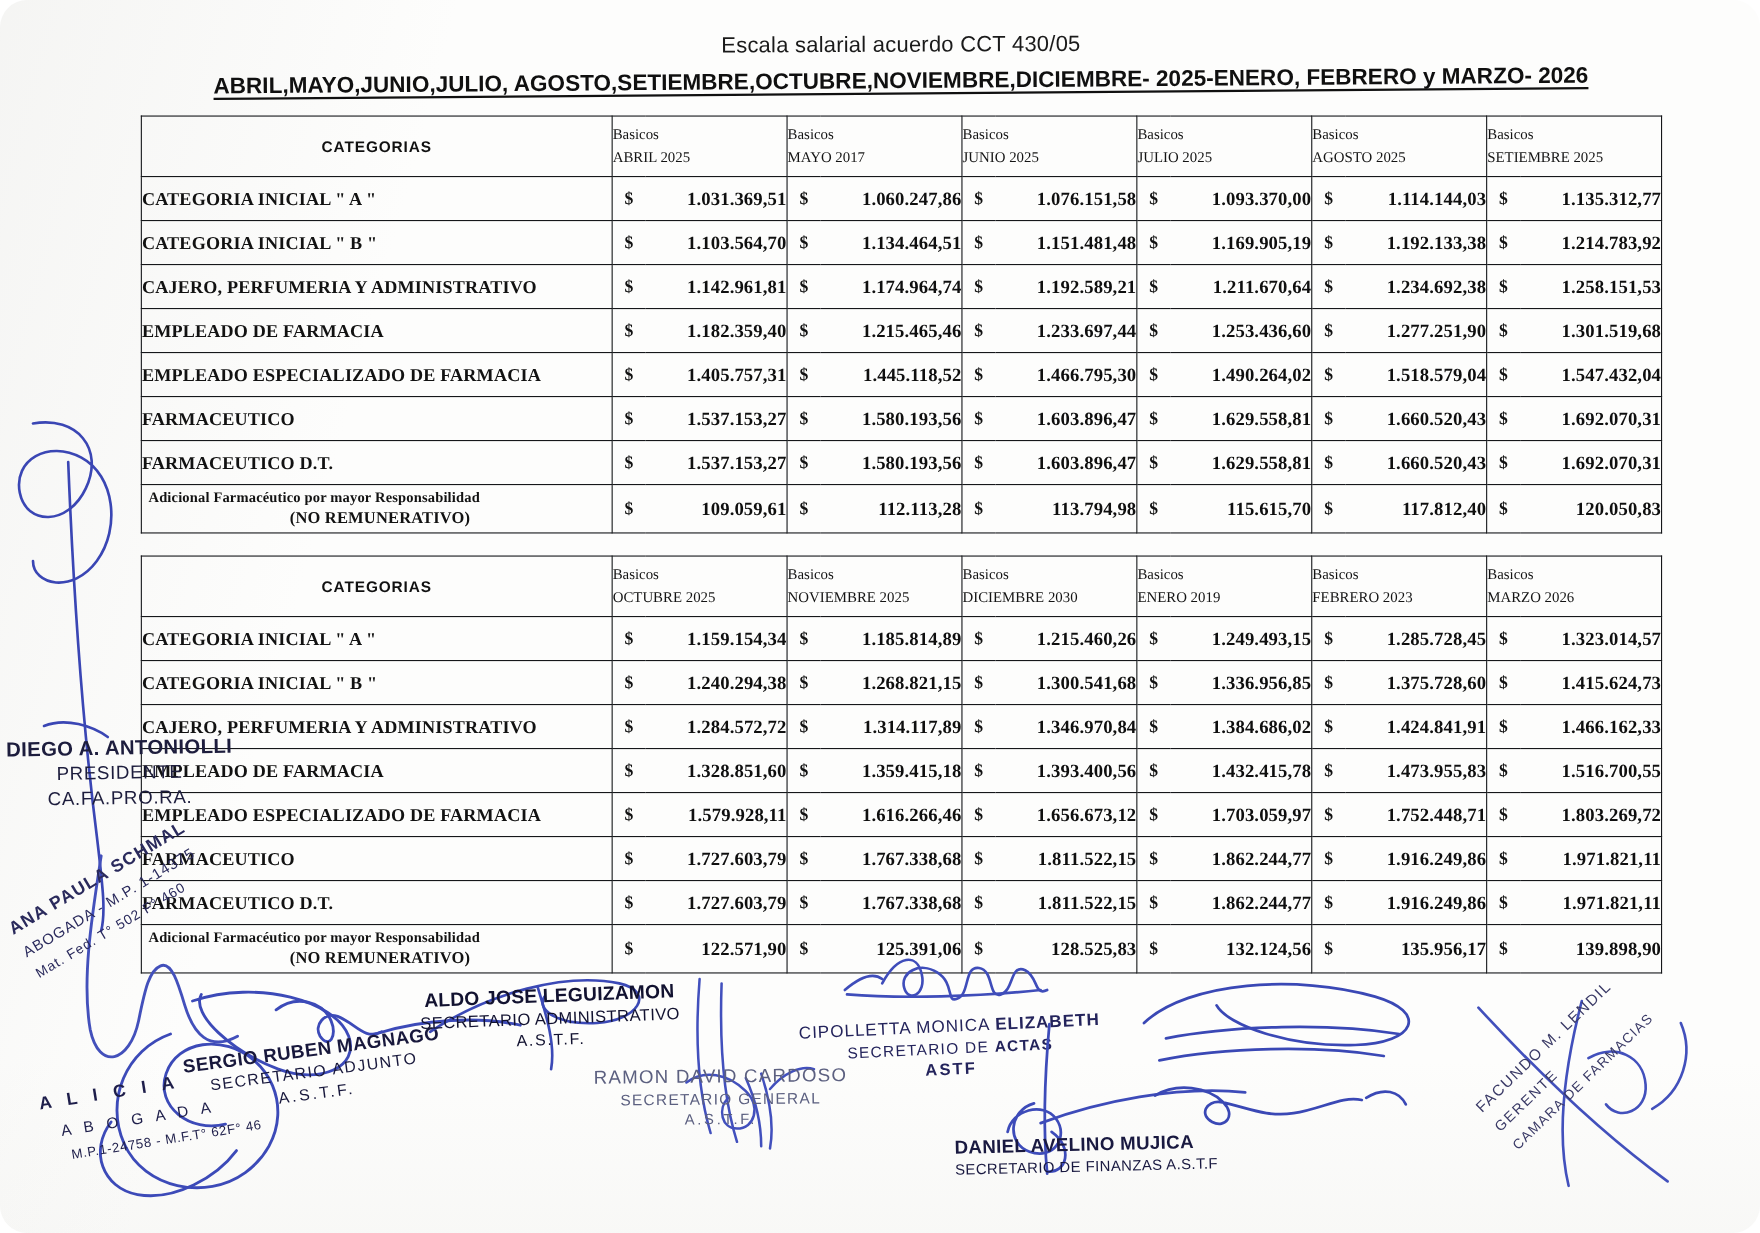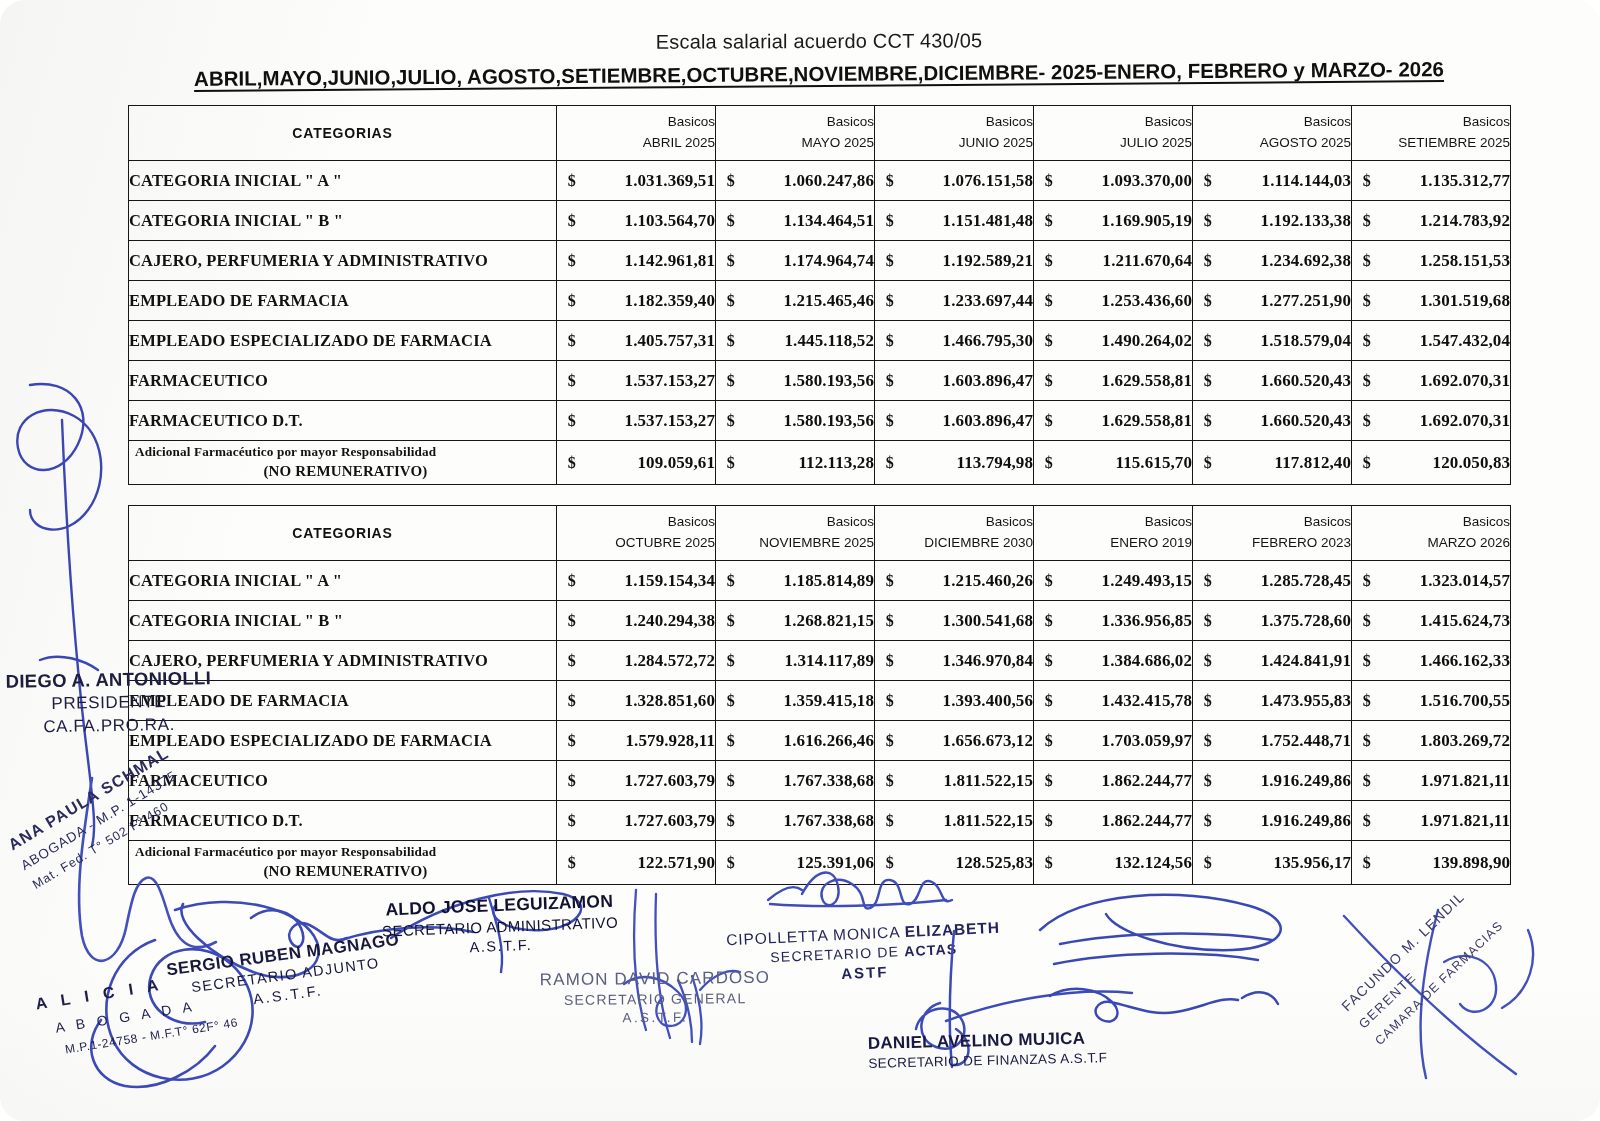--- a/index.html
+++ b/index.html
@@ -79,23 +79,23 @@
   .hdr-cat {
     font-family: "Liberation Sans", sans-serif;
     font-weight: bold;
     font-size: 14px;
     text-align: center;
     letter-spacing: 0.8px;
     color: #111;
     height: 55px;
   }
   .hdr-month {
-    font-family: Liberation Sans, sans-serif;
+    font-family: Liberation Serif, serif;
     font-size: 13.5px;
-    text-align: right;
+    text-align: left;
     color: #141414;
     line-height: 1.55;
     padding: 5px 2px;
   }
   .hdr-month .l1 { display: block; font-weight: normal; }
   .hdr-month .l2 { display: block; font-weight: normal; }
 
   td.cat {
     font-family: "Liberation Serif", serif;
     font-weight: bold;
@@ -282,21 +282,21 @@
       </colgroup>
       <thead>
         <tr>
           <th class="hdr-cat">CATEGORIAS</th>
           <th class="hdr-month" colspan="2">
             <span class="l1">Basicos</span>
             <span class="l2">ABRIL 2025</span>
           </th>
           <th class="hdr-month" colspan="2">
             <span class="l1">Basicos</span>
-            <span class="l2">MAYO 2025</span>
+            <span class="l2">MAYO 2017</span>
           </th>
           <th class="hdr-month" colspan="2">
             <span class="l1">Basicos</span>
             <span class="l2">JUNIO 2025</span>
           </th>
           <th class="hdr-month" colspan="2">
             <span class="l1">Basicos</span>
             <span class="l2">JULIO 2025</span>
           </th>
           <th class="hdr-month" colspan="2">

